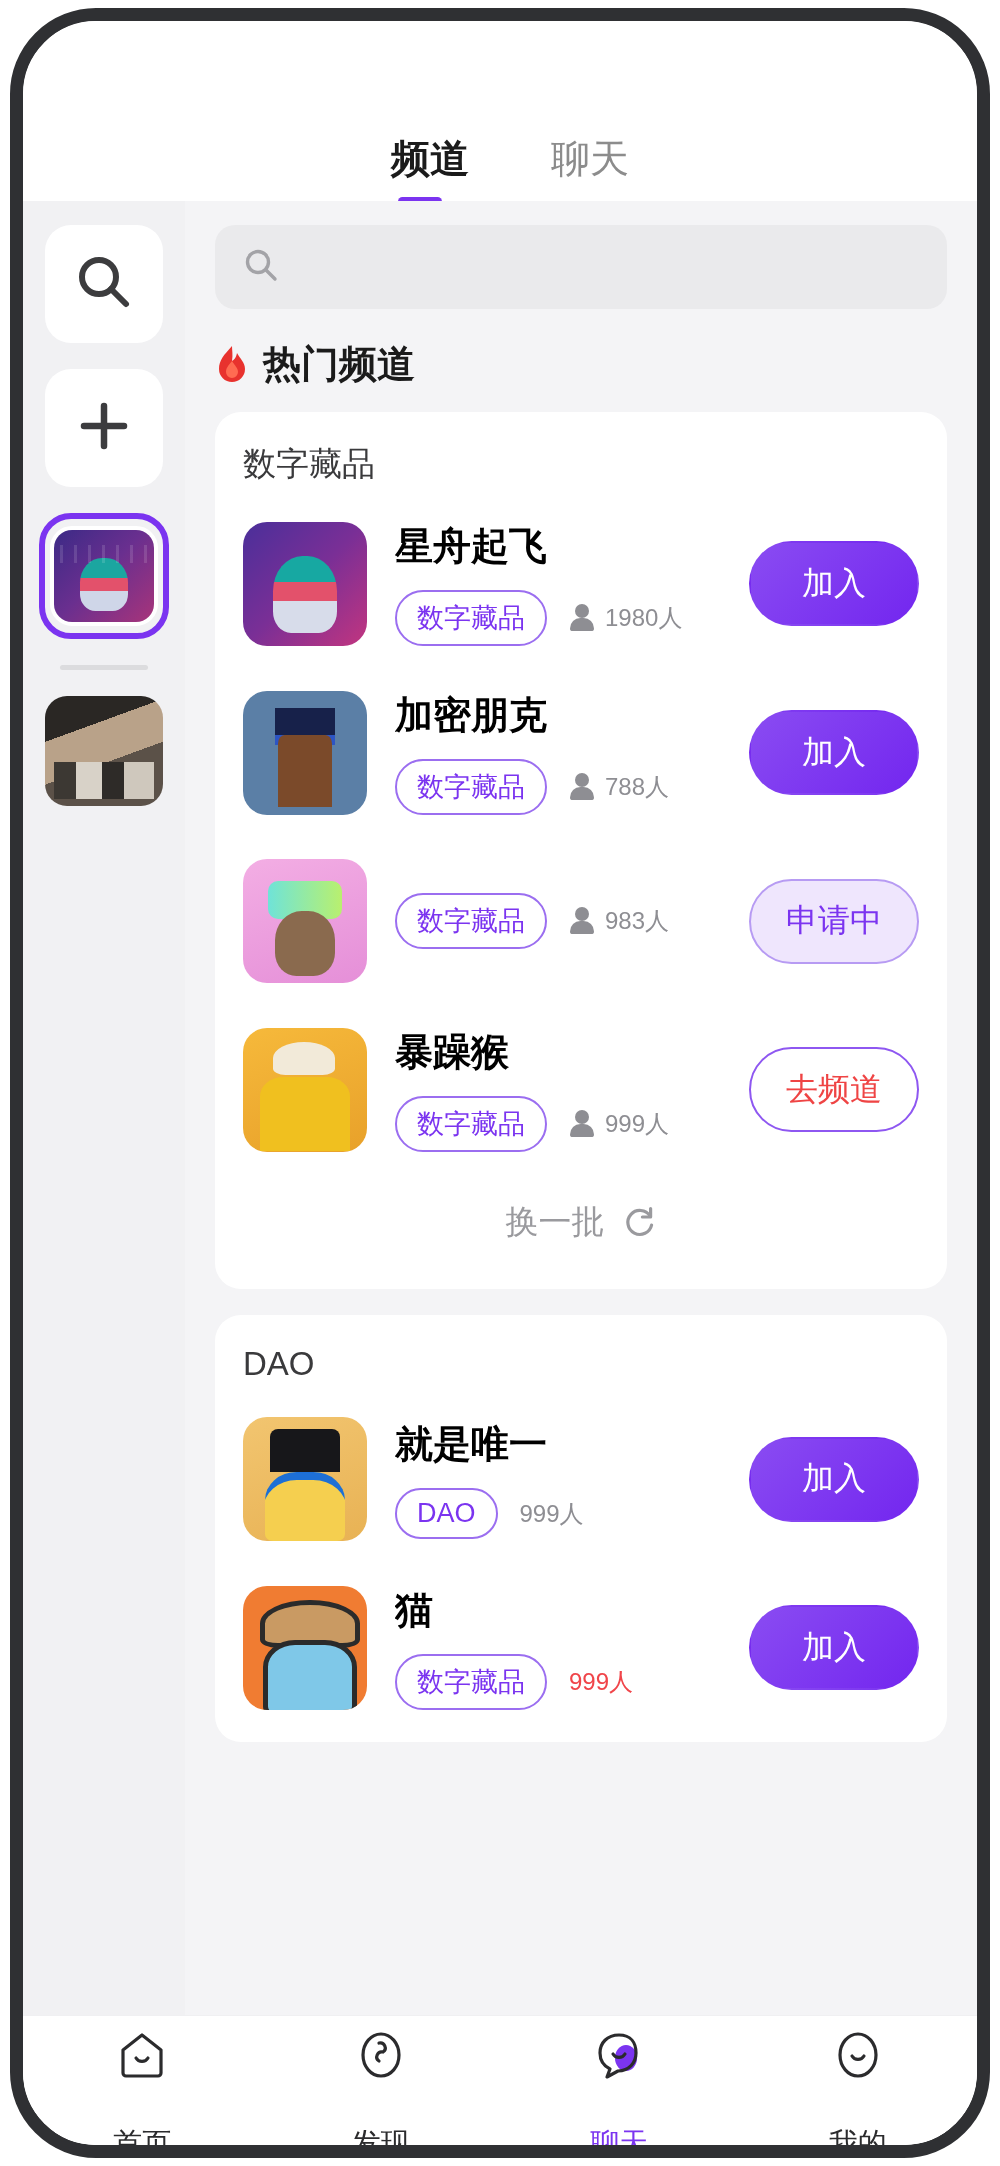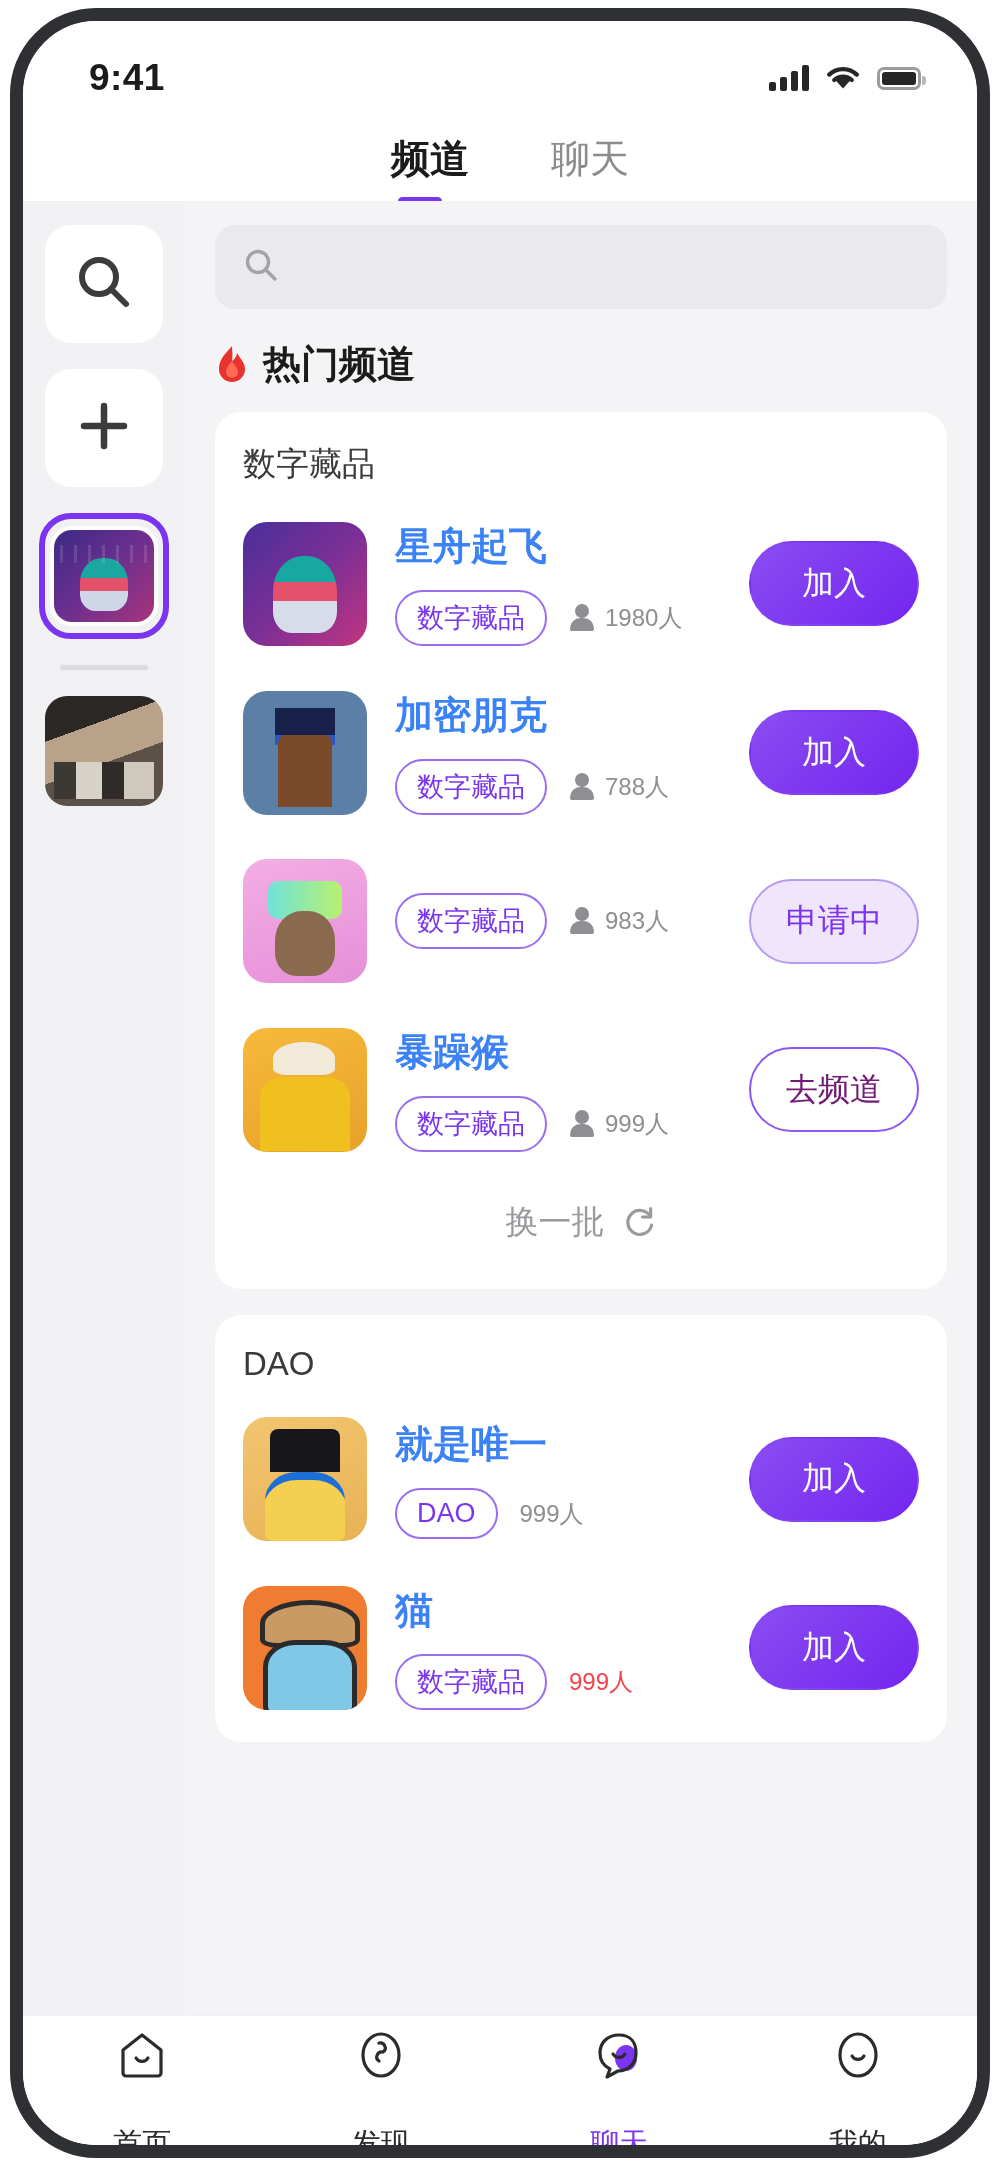--- a/index.html
+++ b/index.html
@@ -157,21 +157,21 @@
   .chan-row {
     display: flex; align-items: center; gap: 28px;
     padding: 22px 0;
   }
   .chan-thumb {
     width: 124px; height: 124px; flex: 0 0 124px;
     border-radius: 24px; overflow: hidden; position: relative;
   }
   .chan-mid { flex: 1; min-width: 0; }
   .chan-name {
-    font-size: 38px; font-weight: 700; color: #3b82f6;
+    font-size: 38px; font-weight: 700; color: #000000;
     margin-bottom: 18px; white-space: nowrap; overflow: hidden;
   }
   .chan-meta { display: flex; align-items: center; gap: 22px; }
   .chan-tag {
     border: 2px solid #9b6ef0; color: #7b34f0;
     border-radius: 999px; padding: 8px 20px; font-size: 27px;
     white-space: nowrap;
   }
   .chan-count { display: flex; align-items: center; gap: 10px;
     font-size: 24px; color: #8e8e93; white-space: nowrap; }
@@ -182,21 +182,21 @@
   .person-ico::after{ content:""; position:absolute; left:1px; bottom:1px; width:24px; height:13px;
     border-radius:12px 12px 3px 3px; background:#8e8e93; }
 
   .chan-btn {
     flex: 0 0 auto; min-width: 170px; height: 85px; border-radius: 999px;
     display:flex; align-items:center; justify-content:center;
     font-size: 32px; cursor: pointer; border: 2px solid transparent;
   }
   .btn-join { background: linear-gradient(135deg,#8a4cf2 0%, #7326ef 100%); color:#fff; }
   .btn-pending { background:#efe6fd; color:#7b34f0; border-color:#b79bf3; }
-  .btn-goto { background:#ffffff; color:#701a75; border-color:#8e57f1; }
+  .btn-goto { background:#ffffff; color:#ef4444; border-color:#8e57f1; }
 
   .more-row {
     display:flex; align-items:center; justify-content:center; gap:16px;
     padding: 26px 0 34px 0; cursor: pointer;
   }
   .more-row .mr-label { font-size: 33px; color:#9a9a9e; }
 
   
   .t1 { background: linear-gradient(135deg,#4a2f9a 0%, #7a2f96 50%, #c2357f 100%); }
   .t1::after{ content:""; position:absolute; left:24%; top:28%; width:52%; height:62%;
@@ -240,41 +240,20 @@
   .nav-label { font-size: 29px; color:#2b2b2d;margin-top:34px; }
   .nav-item.active .nav-label { color:#7b34f0; }
   .nav-ico { width: 52px; height: 52px; position: relative; }
 </style>
 </head>
 <body>
 
 <div id="phone-frame">
   <div id="screen">
 
-    <div id="status-bar">
-      <div id="status-time">9:41</div>
-      <div id="status-icons">
-        <span class="sig-bars">
-            <i></i>
-            <i></i>
-            <i></i>
-            <i></i>
-          </span>
-        <span>
-          <svg width="36" height="27" viewBox="0 0 36 27" aria-hidden="true">
-            <path d="M18 25.5 L10.5 17.2 a11 11 0 0 1 15 0 Z" fill="#262626"></path>
-            <path d="M4.2 11.6 a20 20 0 0 1 27.6 0" stroke="#262626" stroke-width="4.4" fill="none" stroke-linecap="round"></path>
-            <path d="M9.2 17.0 a13 13 0 0 1 17.6 0" stroke="#262626" stroke-width="4.2" fill="none" stroke-linecap="round"></path>
-          </svg>
-        </span>
-        <span class="battery">
-            <i></i>
-          </span>
-      </div>
-    </div>
 
     <div id="top-tabs">
       <div class="top-tab active">
         <span class="tt-label">频道</span>
         <span class="tt-underline"></span>
       </div>
       <div class="top-tab">
         <span class="tt-label">聊天</span>
       </div>
     </div>

